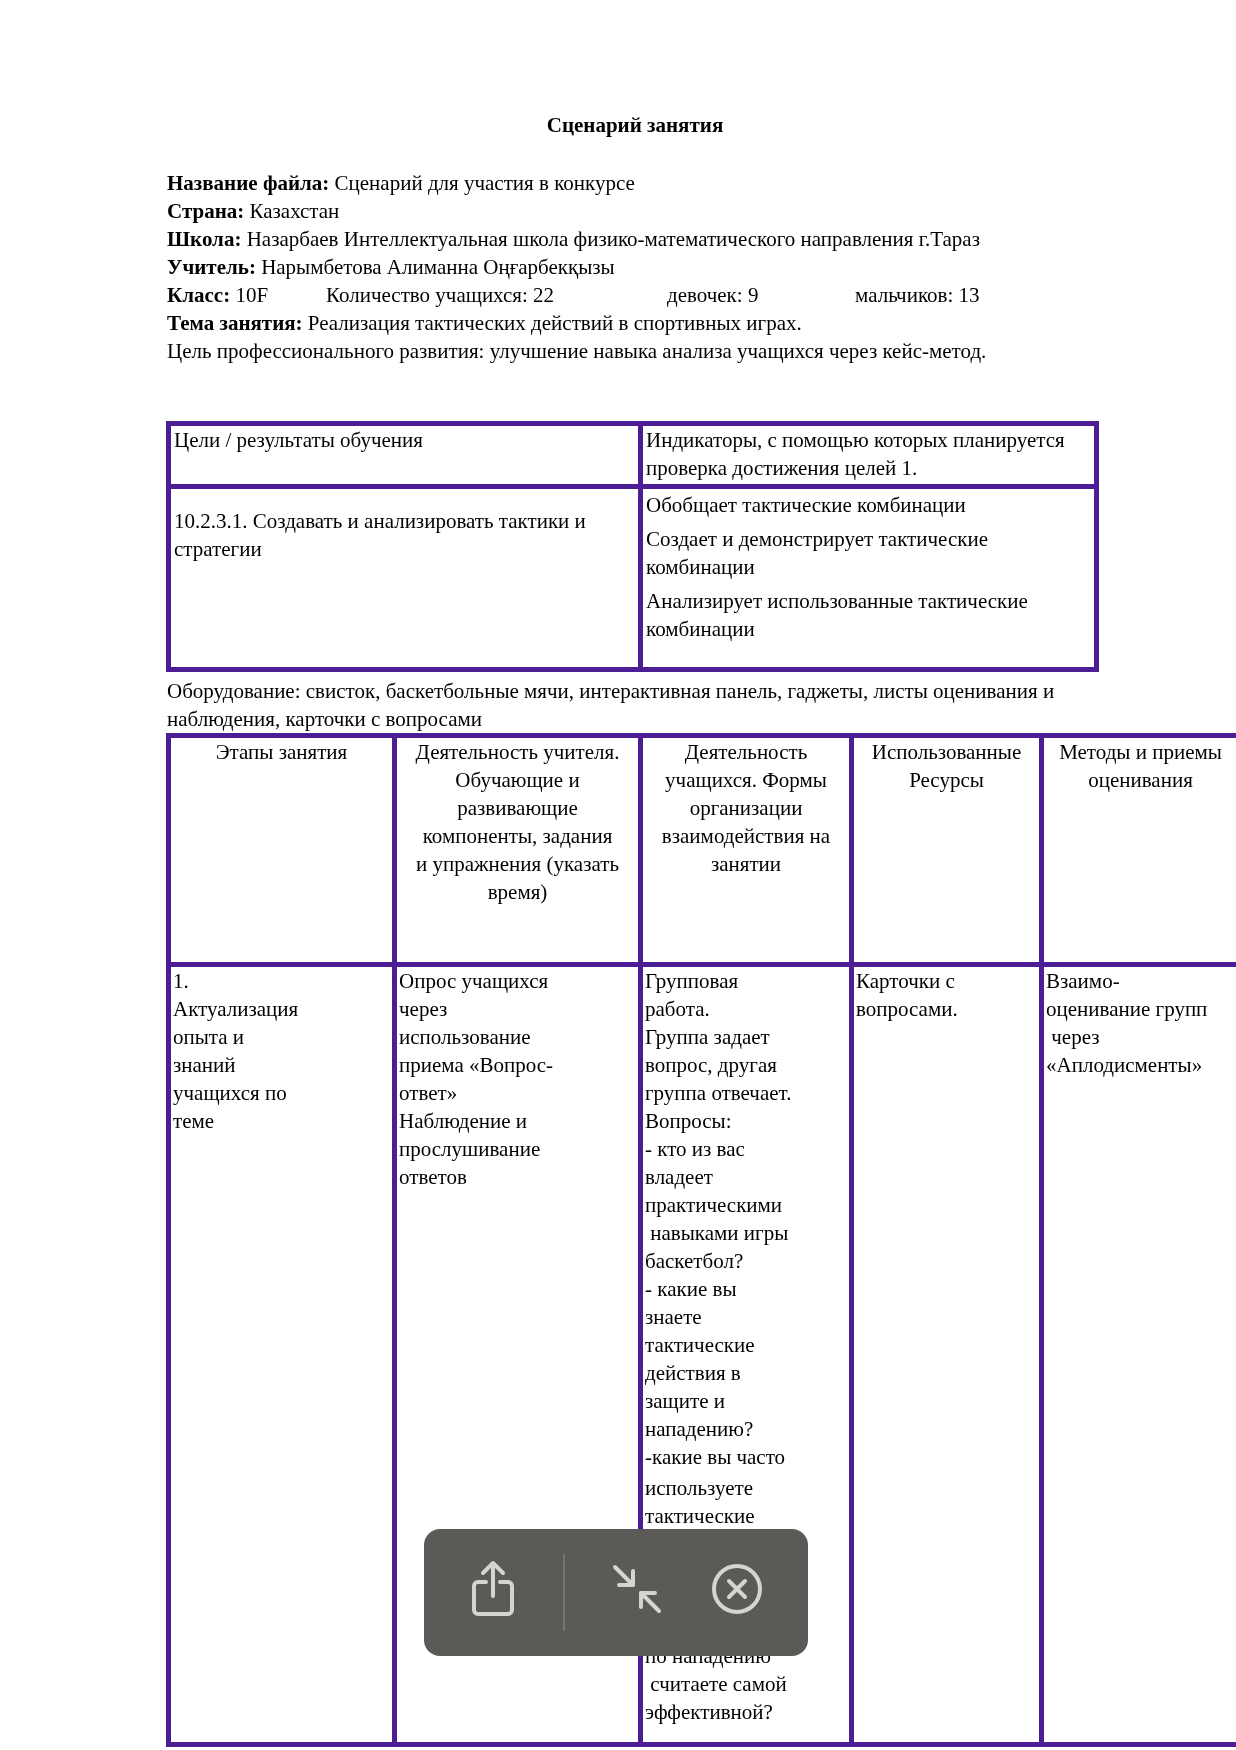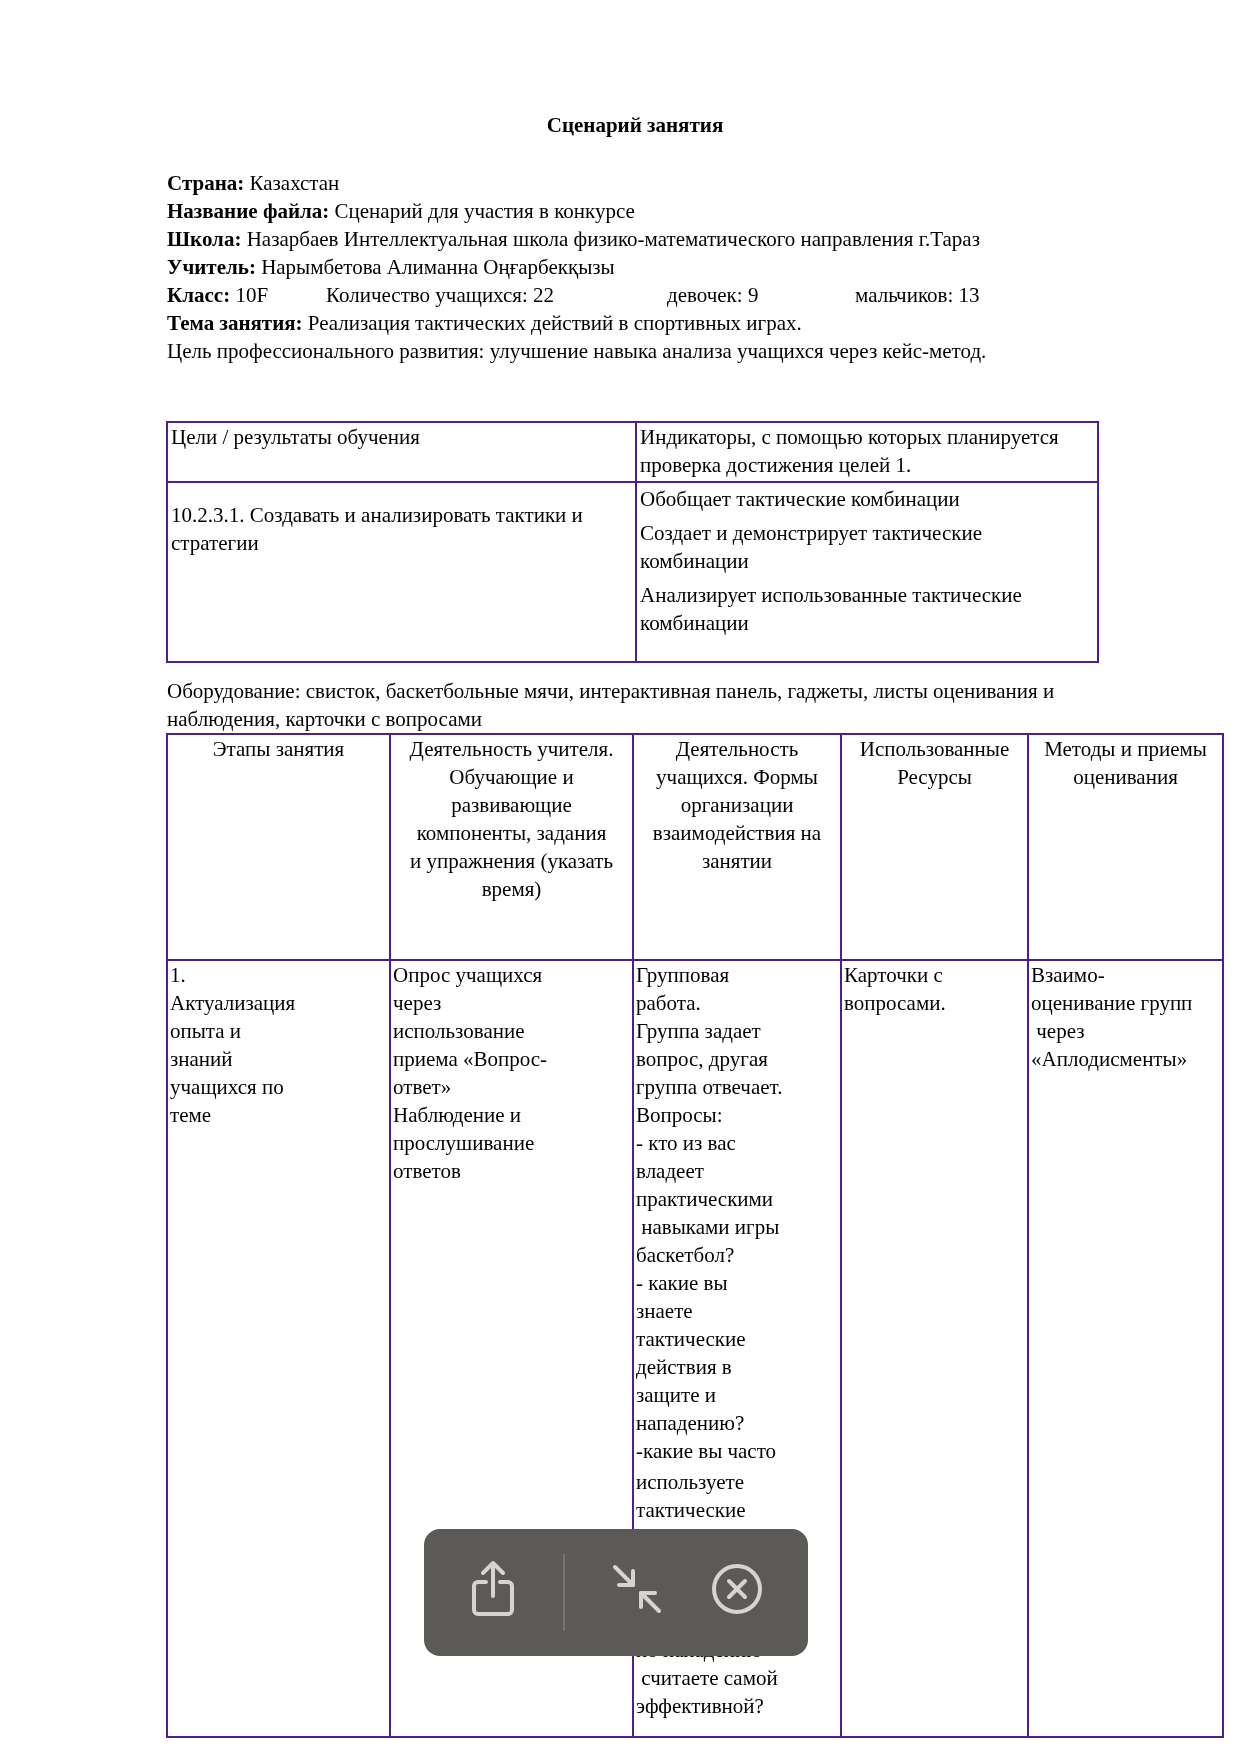--- a/index.html
+++ b/index.html
@@ -9,21 +9,21 @@
   .title { position:absolute; top:111px; left:0; width:1270px; text-align:center;
            font-weight:bold; font-size:21px; line-height:28px; }
   .meta { position:absolute; left:167px; top:169px; width:960px; line-height:28px; }
   .meta .row { white-space:nowrap; height:28px; }
   .meta b { font-weight:bold; }
   .class-row { position:relative; }
   .class-row span.abs { position:absolute; top:0; }
   .goal { line-height:28px; }
 
   table { border-collapse:collapse; position:absolute; left:166px; table-layout:fixed; }
-  td { border:2px solid #4c1d95; vertical-align:top; padding:0 2px 0 3px; line-height:28px; font-size:21px; }
+  td { border:5px solid #4c1d95; vertical-align:top; padding:0 2px 0 3px; line-height:28px; font-size:21px; }
 
   .t1 { top:421px; width:933px; }
   .t1 td.c1 { width:462px; }
   .t1 .hdr td { height:58px; }
   .t1 .body td { height:160px; }
   .t1 .ind { line-height:28px; }
   .t1 .ind div { margin-top:2px; margin-bottom:6px; }
 
   .equip { position:absolute; left:167px; top:677px; width:930px; line-height:28px; }
 
@@ -41,22 +41,22 @@
   .tb-btn svg { stroke:#d6d4cf; fill:none; stroke-width:4; stroke-linecap:round; stroke-linejoin:round; }
 </style>
 </head>
 <body>
 
 <div class="page">
 
   <div class="title">Сценарий занятия</div>
 
   <div class="meta">
+    <div class="row"><b>Название файла:</b><span> Сценарий для участия в конкурсе</span></div>
     <div class="row"><b>Страна:</b><span> Казахстан</span></div>
-    <div class="row"><b>Название файла:</b><span> Сценарий для участия в конкурсе</span></div>
     <div class="row"><b>Школа:</b><span> Назарбаев Интеллектуальная школа физико-математического направления г.Тараз</span></div>
     <div class="row"><b>Учитель:</b><span> Нарымбетова Алиманна Оңғарбекқызы</span></div>
     <div class="row class-row">
       <b>Класс:</b><span> 10F</span>
       <span class="abs" style="left:159px">Количество учащихся: 22</span>
       <span class="abs" style="left:500px">девочек: 9</span>
       <span class="abs" style="left:688px">мальчиков: 13</span>
     </div>
     <div class="row"><b>Тема занятия:</b><span> Реализация тактических действий в спортивных играх.</span></div>
     <div class="goal" style="width:880px">Цель профессионального развития: улучшение навыка анализа учащихся через кейс-метод.</div>

